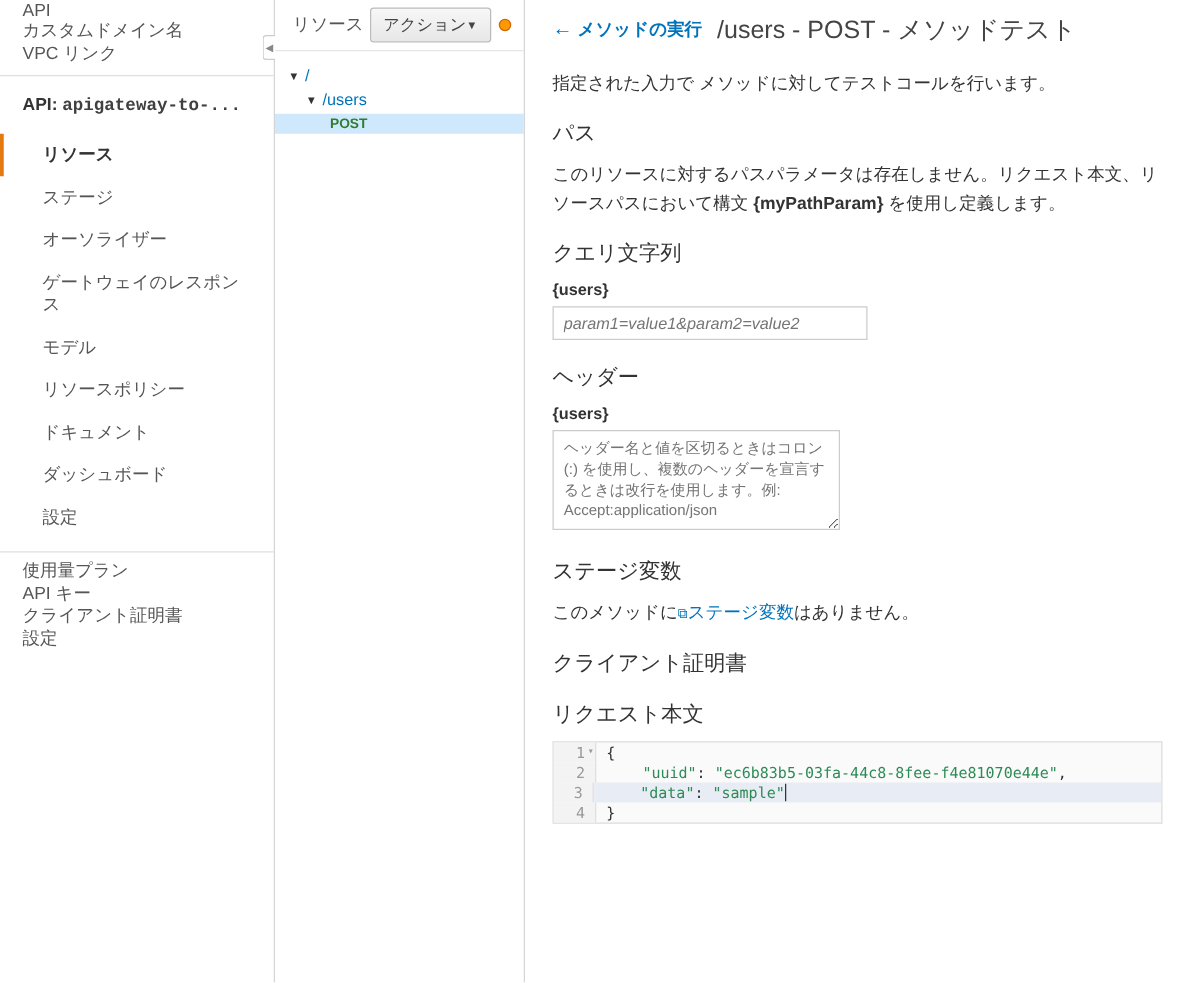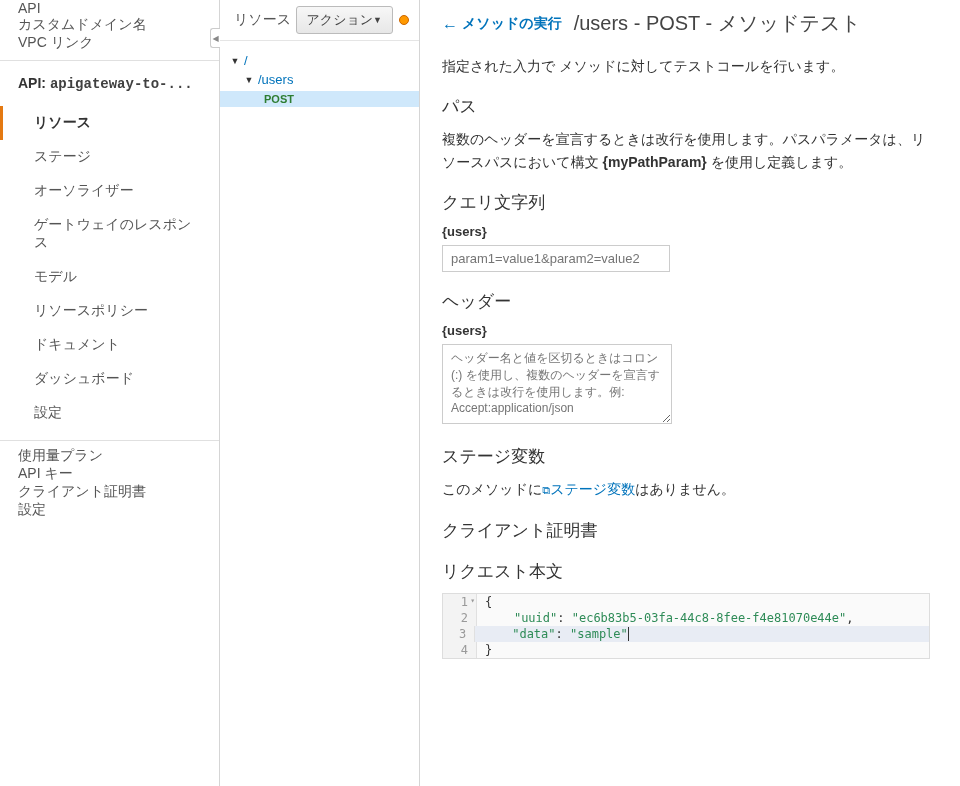--- a/index.html
+++ b/index.html
@@ -36,21 +36,21 @@
 .content { flex:1; padding: 10px 30px 20px 22px; overflow-y:auto; }
 .breadcrumb { display:flex; align-items:center; gap:12px; margin-bottom:18px; }
 .back-link { color:#0073bb; font-size:14px; font-weight:bold; cursor:pointer; display:flex; align-items:center; gap:4px;}
 .back-link .arrow { font-size:16px; }
 .page-title { font-size:20px; color:#444; font-weight:400; }
 .desc { margin: 8px 0 18px 0; color:#333; line-height:1.6; }
 h3 { font-size:17px; font-weight:400; color:#333; margin: 18px 0 10px 0; }
 .help { color:#333; line-height:1.6; margin-bottom:10px; }
 .help strong { font-weight:bold; }
 .field-label { font-weight:bold; font-size:13px; margin:10px 0 6px 0; }
-.text-input { width: 228px; border:1px solid #ccc; padding:5px 8px; font-size:13px; color:#888; background:#fff; }
+.text-input { width: 252px; border:1px solid #ccc; padding:5px 8px; font-size:13px; color:#888; background:#fff;font-style:italic; }
 .textarea { width: 230px; height: 80px; border:1px solid #ccc; padding:5px 8px; font-size:12px; color:#888; resize:both; font-family:inherit; }
 .link { color:#0073bb; text-decoration:none; }
 .ext-icon { font-size:11px; color:#0073bb; }
 
 
 .code-editor { border:1px solid #ddd; background:#fafafa; font-family: Menlo, Consolas, monospace; font-size:12px; margin-top:8px; }
 .code-line { display:flex; }
 .gutter { width:34px; text-align:right; padding:1px 8px 1px 0; color:#999; background:#f3f3f3; border-right:1px solid #e0e0e0; user-select:none; position:relative;}
 .gutter .fold { position:absolute; right:1px; top:2px; font-size:8px; color:#999;}
 .code { padding:1px 8px; white-space:pre; }
@@ -120,21 +120,21 @@
         <span class="arrow">←</span>
         <span>メソッドの実行</span>
       </span>
       <span class="page-title">/users - POST - メソッドテスト</span>
     </div>
 
     <div class="desc">指定された入力で メソッドに対してテストコールを行います。</div>
 
     <h3>パス</h3>
     <div class="help">
-      <span>複数のヘッダーを宣言するときは改行を使用します。パスパラメータは、リソースパスにおいて構文 </span><strong>{myPathParam}</strong><span> を使用し定義します。</span>
+      <span>このリソースに対するパスパラメータは存在しません。リクエスト本文、リソースパスにおいて構文 </span><strong>{myPathParam}</strong><span> を使用し定義します。</span>
     </div>
 
     <h3>クエリ文字列</h3>
     <div class="field-label">{users}</div>
     <input class="text-input" type="text" placeholder="param1=value1&amp;param2=value2" style="">
 
     <h3>ヘッダー</h3>
     <div class="field-label">{users}</div>
     <textarea class="textarea" placeholder="ヘッダー名と値を区切るときはコロン (:) を使用し、複数のヘッダーを宣言するときは改行を使用します。例: Accept:application/json" style=""></textarea>
 

